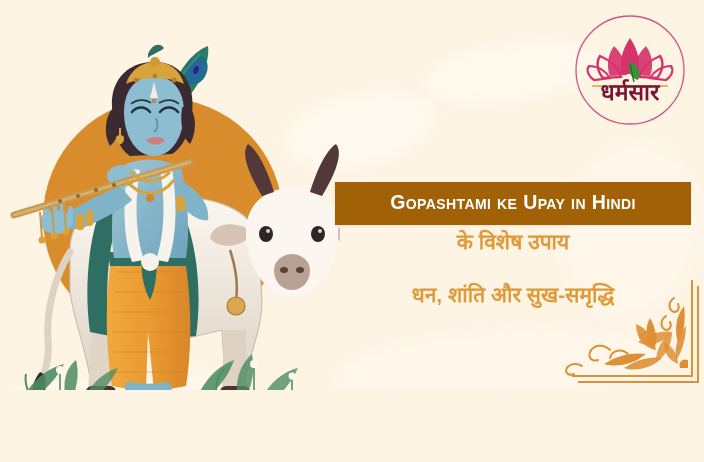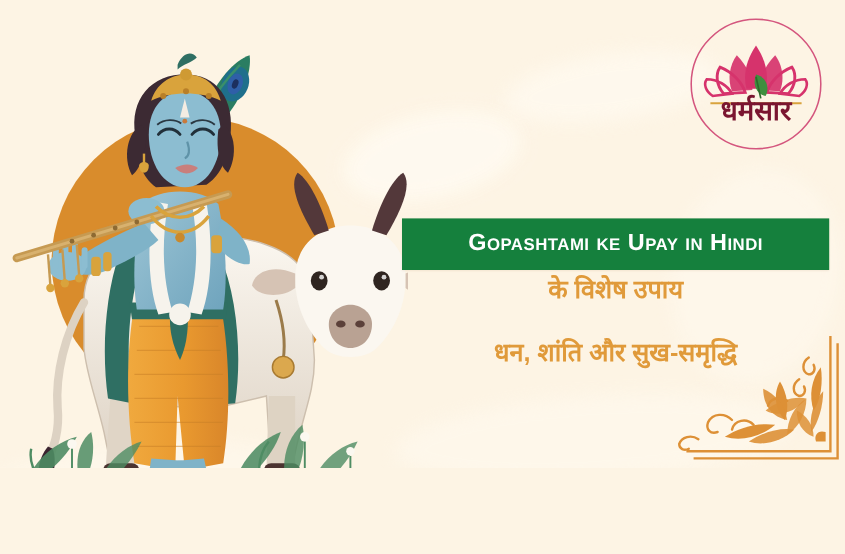--- a/index.html
+++ b/index.html
@@ -40,21 +40,21 @@
   }
   #logo svg { display:block; }
 
   
   #textblock {
     position:absolute; left:335px; top:182px; width:356px;
     text-align:center;
   }
   #title-pill {
     display:block;
-    background:#15803d;
+    background:#a16207;
     border-radius:0;
     padding:11px 10px 12px;
     color:#ffffff;
     font-size:19.5px;
     font-weight:bold;
     letter-spacing:.4px;
     font-variant:small-caps;
     line-height:1;
     white-space:nowrap;
     box-shadow:0 1px 2px rgba(140,85,20,.12);

